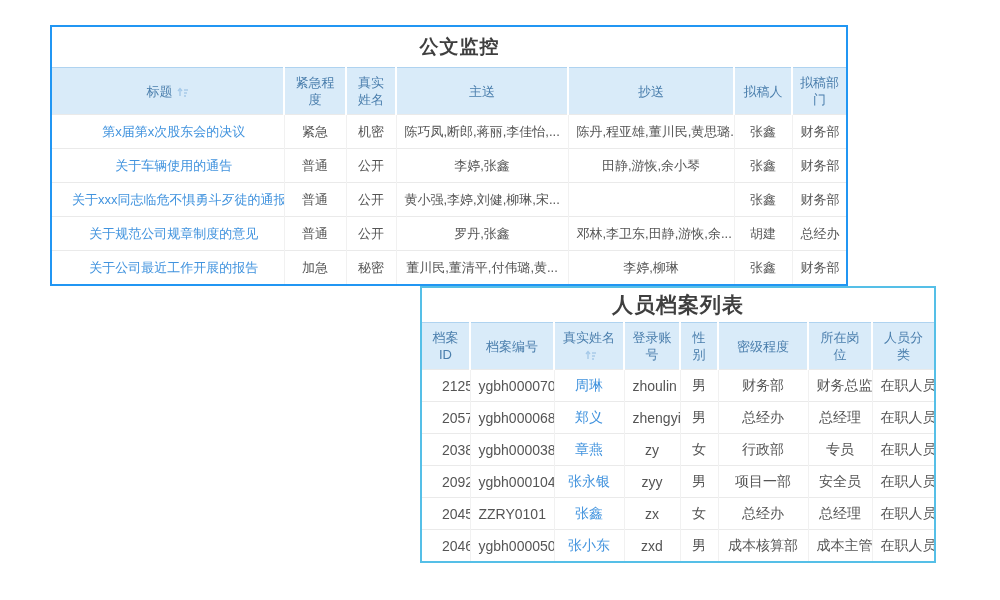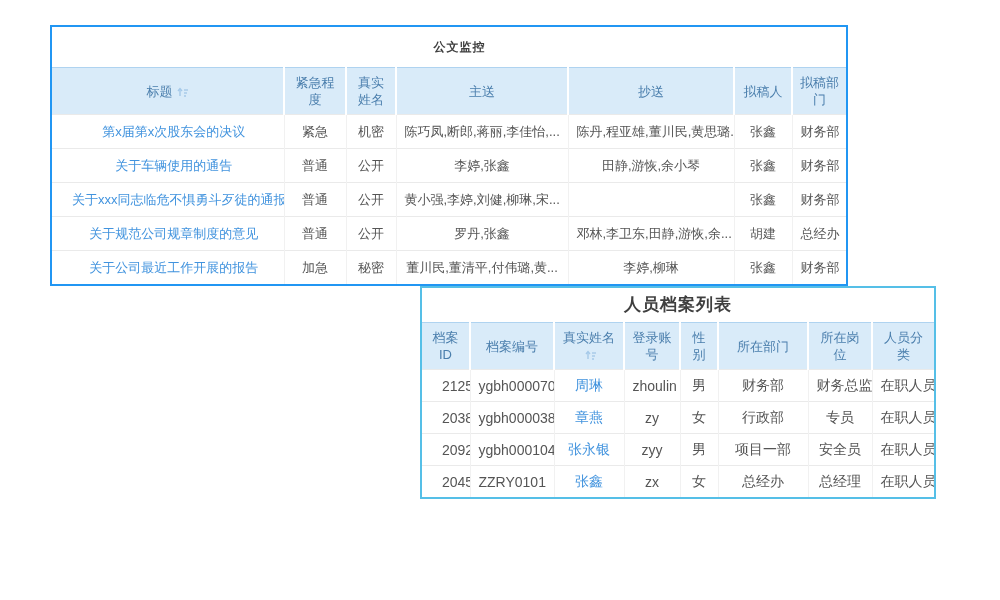--- a/index.html
+++ b/index.html
@@ -8,22 +8,22 @@
     font-family:"Liberation Sans","DejaVu Sans",sans-serif;
     -webkit-font-smoothing:antialiased;
   }
   .card{position:absolute;background:#ffffff;box-sizing:border-box;}
   #doc-card{left:50px;top:25px;width:798px;border:2px solid #2196F3;}
   #personnel-card{left:420px;top:286px;width:516px;border:2px solid #55BFE7;}
 
   .card-title{
     text-align:center;font-weight:bold;color:#3f3f3f;letter-spacing:1px;
   }
-  #doc-card .card-title{height:40px;line-height:40px;font-size:12px;padding-left:21px;}
-  #personnel-card .card-title{height:34px;line-height:34px;font-size:17px;}
+  #doc-card .card-title{height:40px;line-height:40px;font-size:19px;padding-left:21px;}
+  #personnel-card .card-title{height:34px;line-height:34px;font-size:21px;}
 
   table.data-table{
     width:100%;border-collapse:collapse;table-layout:fixed;font-size:13px;
   }
   table.data-table thead th{
     background:#D9EBF9;color:#4A7EAC;font-weight:normal;
     padding:6px 6px;line-height:17px;text-align:center;
     border-left:2px solid #ffffff;border-top:1px solid #AFD3F0;
     overflow:hidden;
   }
@@ -146,34 +146,44 @@
               <g fill="none" stroke="#A5C9E9" stroke-width="1.4">
                 <path d="M3 2 L3 9"></path>
                 <path d="M1 4 L3 1.6 L5 4" fill="none"></path>
                 <path d="M7 3 L11 3"></path>
                 <path d="M7 6 L10 6"></path>
                 <path d="M7 9 L9 9"></path>
               </g>
             </svg></th>
           <th><span>登录账号</span></th>
           <th><span>性别</span></th>
-          <th><span>所在部门</span></th>
+          <th><span>密级程度</span></th>
           <th><span>所在岗位</span></th>
           <th><span>人员分类</span></th>
         </tr>
       </thead>
     <tbody>
         <tr>
           <td>2125</td>
           <td>ygbh000070</td>
           <td><a class="cell-link">周琳</a></td>
           <td>zhoulin</td>
           <td>男</td>
           <td>财务部</td>
           <td>财务总监</td>
+          <td>在职人员</td>
+        </tr>
+        <tr>
+          <td>2057</td>
+          <td>ygbh000068</td>
+          <td><a class="cell-link">郑义</a></td>
+          <td>zhengyi</td>
+          <td>男</td>
+          <td>总经办</td>
+          <td>总经理</td>
           <td>在职人员</td>
         </tr>
         <tr>
           <td>2038</td>
           <td>ygbh000038</td>
           <td><a class="cell-link">章燕</a></td>
           <td>zy</td>
           <td>女</td>
           <td>行政部</td>
           <td>专员</td>
@@ -192,15 +202,25 @@
         <tr>
           <td>2045</td>
           <td>ZZRY0101</td>
           <td><a class="cell-link">张鑫</a></td>
           <td>zx</td>
           <td>女</td>
           <td>总经办</td>
           <td>总经理</td>
           <td>在职人员</td>
         </tr>
+        <tr>
+          <td>2046</td>
+          <td>ygbh000050</td>
+          <td><a class="cell-link">张小东</a></td>
+          <td>zxd</td>
+          <td>男</td>
+          <td>成本核算部</td>
+          <td>成本主管</td>
+          <td>在职人员</td>
+        </tr>
       </tbody>
   </table>
 </section>
 
 </body></html>

